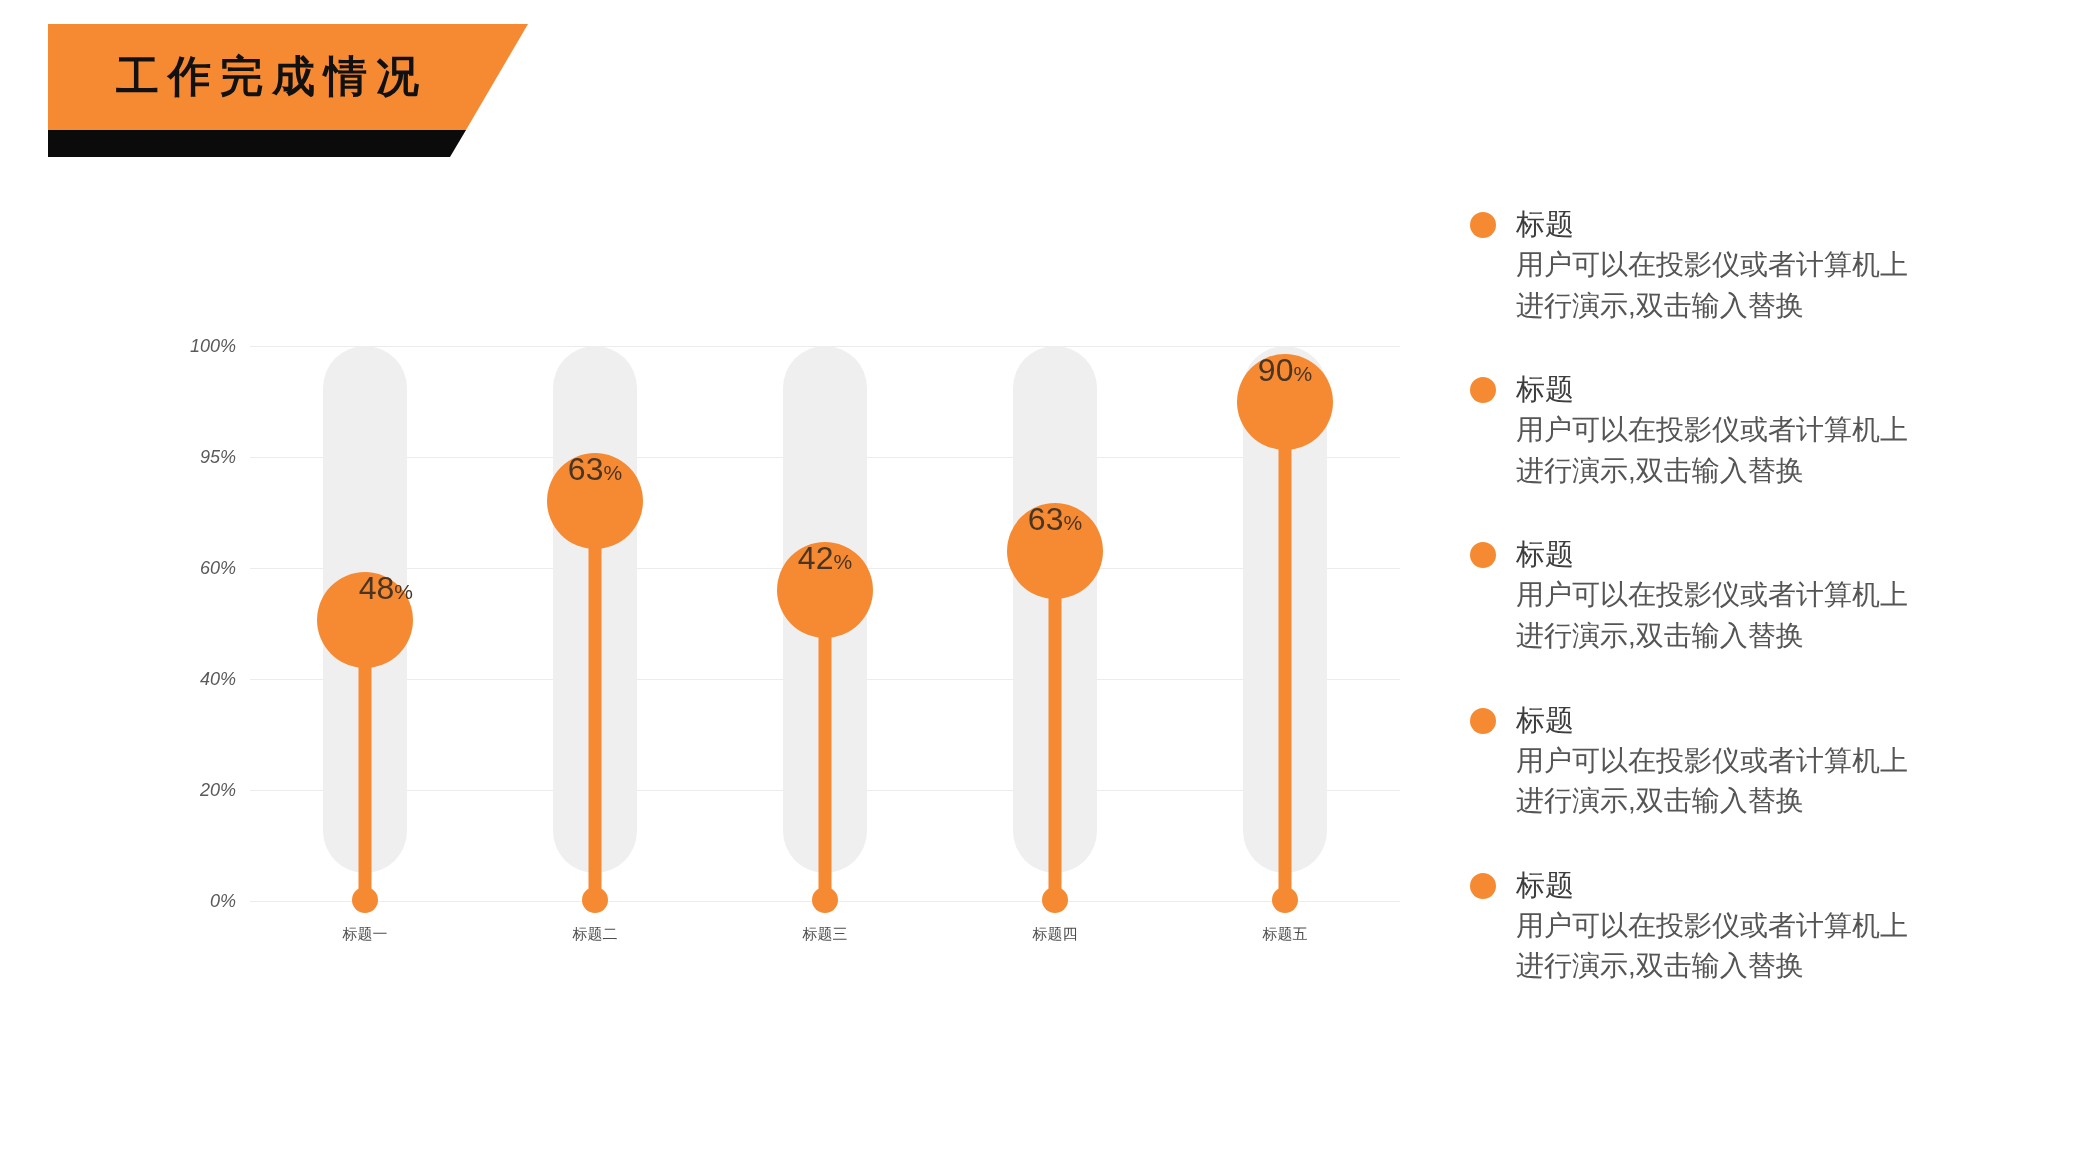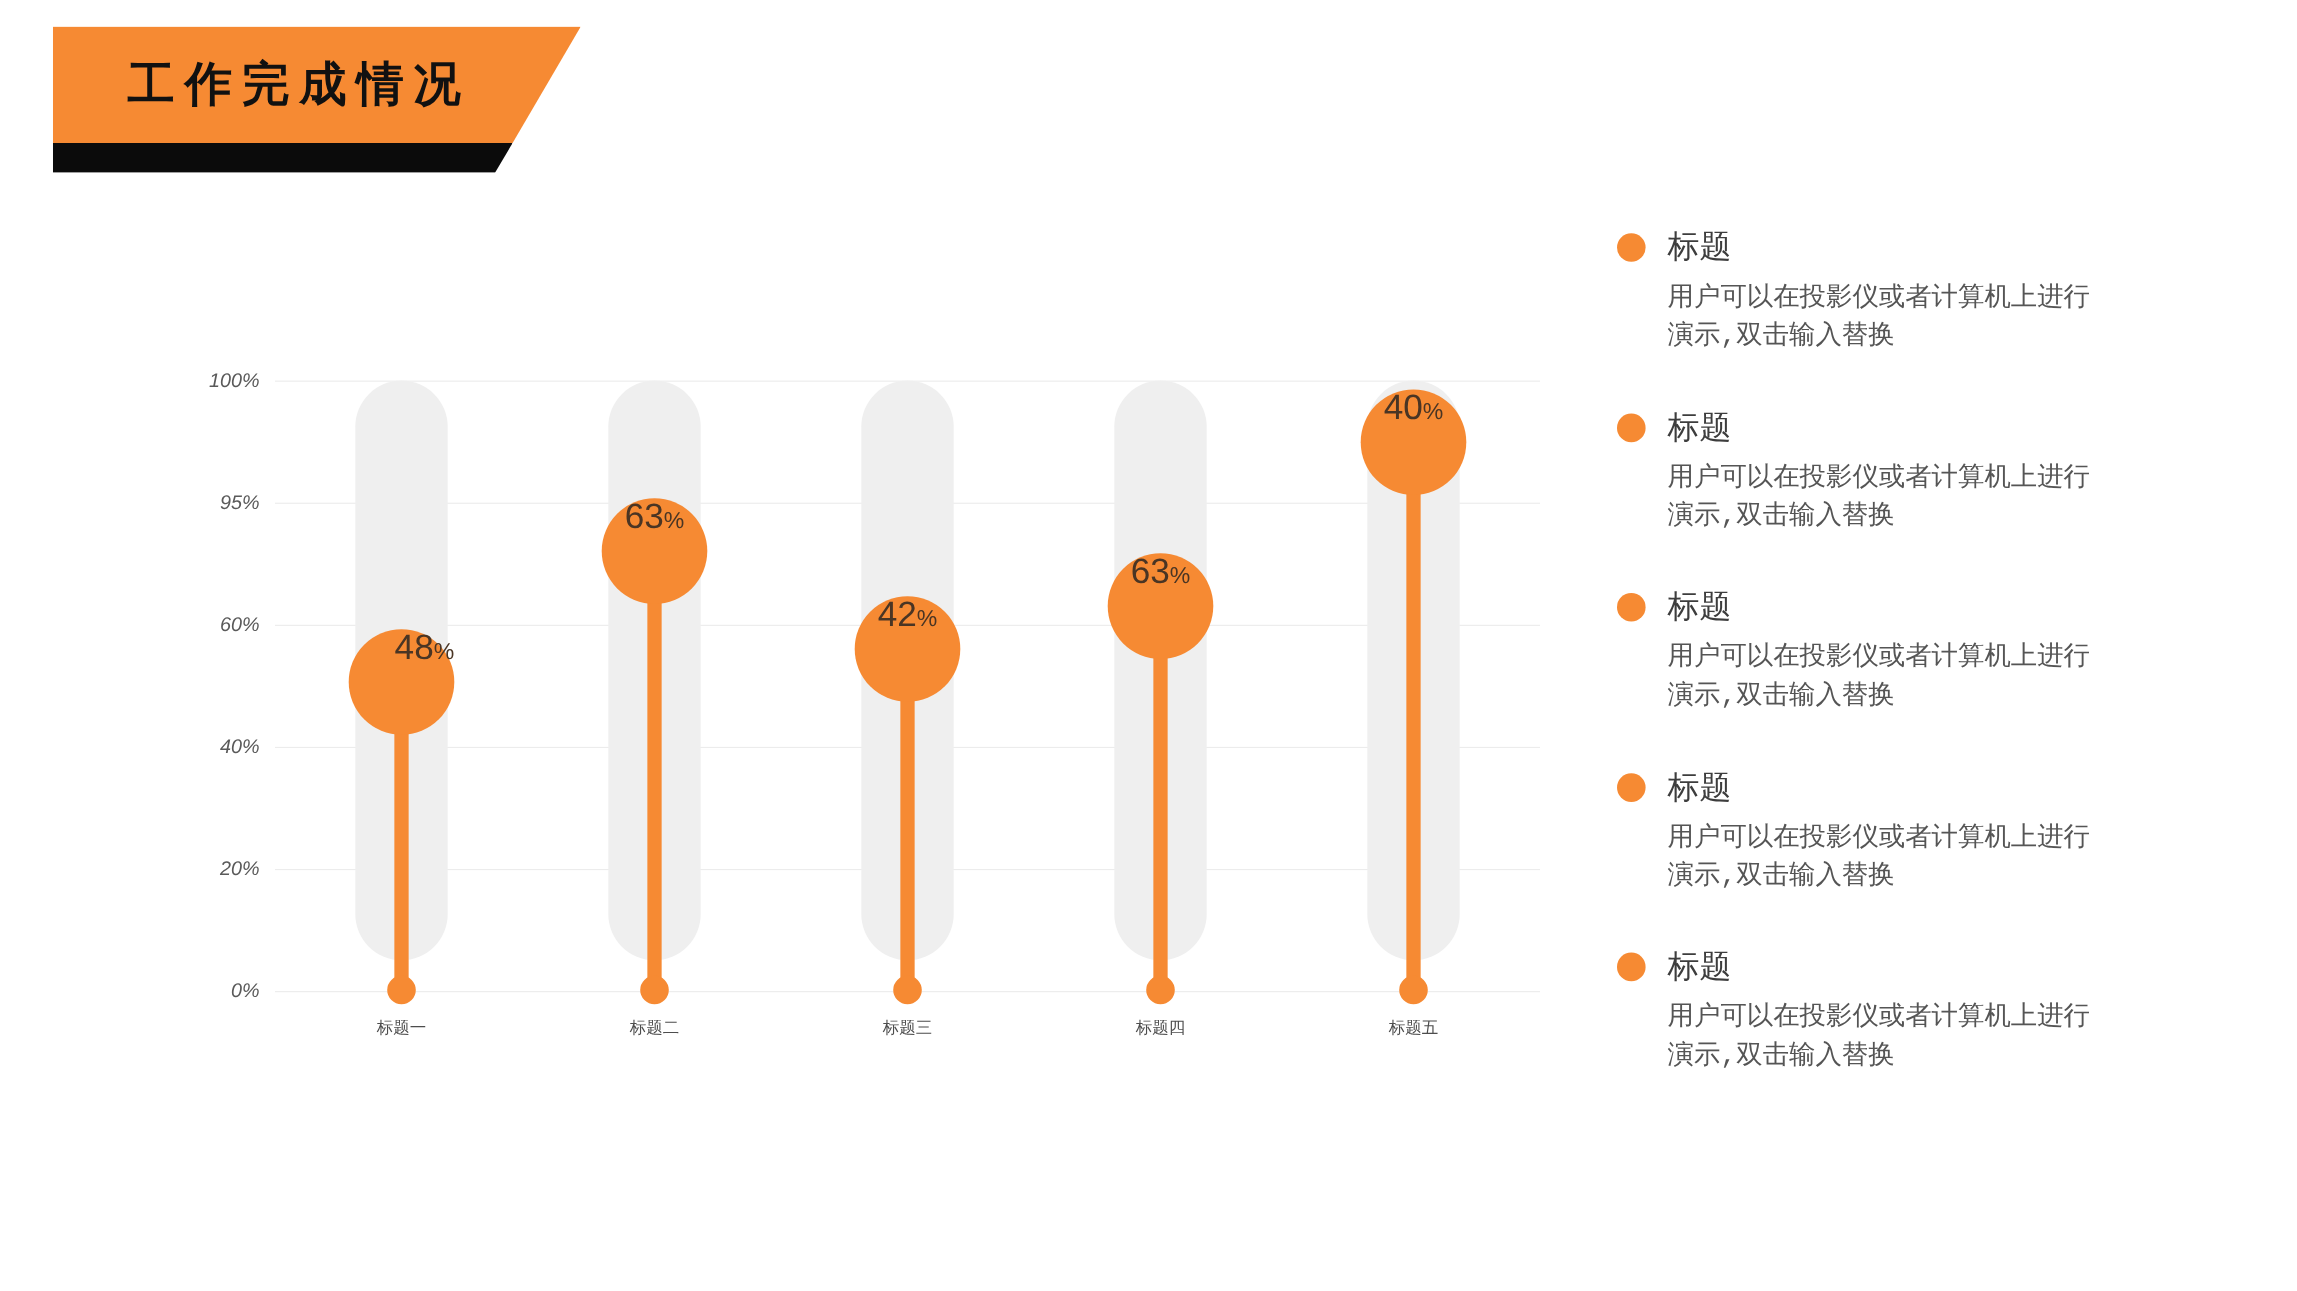--- a/index.html
+++ b/index.html
@@ -98,25 +98,24 @@
   .legend-head{display:flex;align-items:center;}
   .legend-dot{
     width:26px;height:26px;border-radius:50%;
     background:#F68A33;flex:0 0 auto;
   }
   .legend-title{
     margin-left:20px;
     font-size:29px;color:#3d3d3d;
   }
   .legend-body{
-    margin-left:46px;margin-top:10px;
-    font-size:24px;color:#555555;
+    margin-left:46px;margin-top:0;
+    font-size:28px;color:#555555;
     line-height:1.45;
     max-width:400px;
-    font-family:Liberation Mono, monospace;
   }
 </style>
 </head>
 <body>
 
 <div id="title-banner">
   <div id="banner-orange"></div>
   <div id="banner-black"></div>
   <div id="banner-title">工作完成情况</div>
 </div>
@@ -178,21 +177,21 @@
             <span class="value-num">63</span>
             <span class="value-pct">%</span>
           </div>
           <div class="cat-label">标题四</div>
         </div>
         <div class="bar-slot" style="left: 80%; width: 20%;">
           <div class="bar-track" style="top: 0px; height: 527px;"></div>
           <div class="stem" style="top: 55.5px; height: 499.5px;"></div>
           <div class="base-dot"></div>
           <div class="value-bubble" style="width: 96px; height: 96px; top: 55.5px;">
-            <span class="value-num">40</span>
+            <span class="value-num">90</span>
             <span class="value-pct">%</span>
           </div>
           <div class="cat-label">标题五</div>
         </div>
       </div>
   </div>
 </div>
 
 <div id="legend">
     <div class="legend-item">

